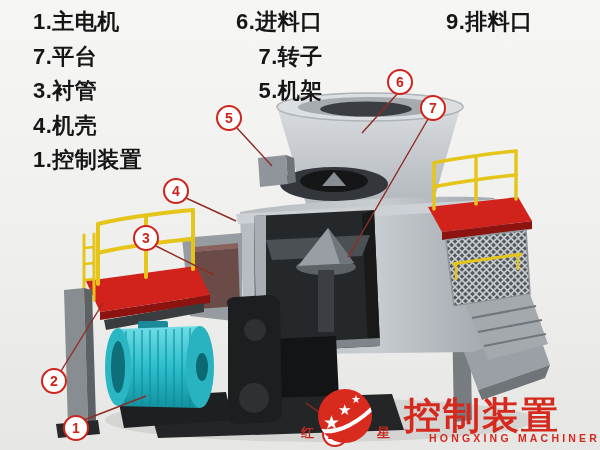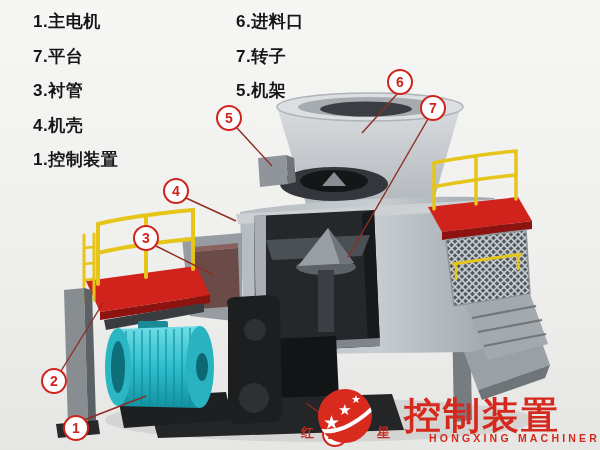--- a/index.html
+++ b/index.html
@@ -4,24 +4,24 @@
 <style>
   html,body{margin:0;padding:0;}
   .stage{
     position:relative;width:600px;height:450px;overflow:hidden;
     background:linear-gradient(180deg,#f6f6f4 0%,#efefed 55%,#e6e6e4 100%);
     font-family:"Liberation Sans","DejaVu Sans",sans-serif;
   }
   .machine-svg{position:absolute;left:0;top:0;width:600px;height:450px;}
   .legend-col{position:absolute;display:flex;flex-direction:column;}
   .col1{left:33px;top:5px;}
-  .col2{left:236px;top:5px;}
+  .col2{left:236px;top:5px;align-items:flex-end;}
   .col3{left:446px;top:5px;}
   .legend-item{
-    font-size:17px;line-height:34.5px;font-weight:700;color:#161616;
+    font-size:22px;line-height:34.5px;font-weight:700;color:#161616;
     letter-spacing:0.5px;white-space:nowrap;
   }
   .callout{
     position:absolute;width:26px;height:26px;box-sizing:border-box;
     border:2px solid #cf241c;border-radius:50%;background:#ffffff;
     color:#cf241c;font-size:14px;line-height:22px;font-weight:700;text-align:center;
   }
   .logo-circle{
     position:absolute;left:318px;top:389px;width:54px;height:54px;border-radius:50%;
     background:#d92a1e;overflow:hidden;
@@ -214,20 +214,21 @@
     <div class="legend-item">3.衬管</div>
     <div class="legend-item">4.机壳</div>
     <div class="legend-item">1.控制装置</div>
   </div>
   <div class="legend-col col2">
     <div class="legend-item">6.进料口</div>
     <div class="legend-item">7.转子</div>
     <div class="legend-item">5.机架</div>
   </div>
   <div class="legend-col col3">
+    <div class="legend-item">9.排料口</div>
   </div>
 
   <div class="callout" style="left:63px;top:415px;">1</div>
   <div class="callout" style="left:41px;top:368px;">2</div>
   <div class="callout" style="left:133px;top:225px;">3</div>
   <div class="callout" style="left:163px;top:178px;">4</div>
   <div class="callout" style="left:216px;top:105px;">5</div>
   <div class="callout" style="left:387px;top:69px;">6</div>
   <div class="callout" style="left:420px;top:95px;">7</div>
   <div class="callout" style="left:322px;top:421px;">10</div>

